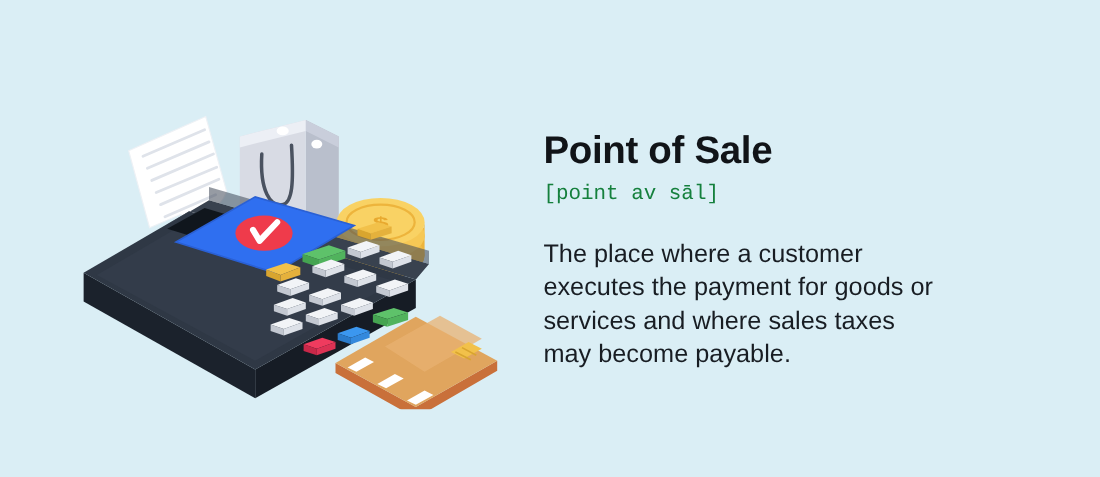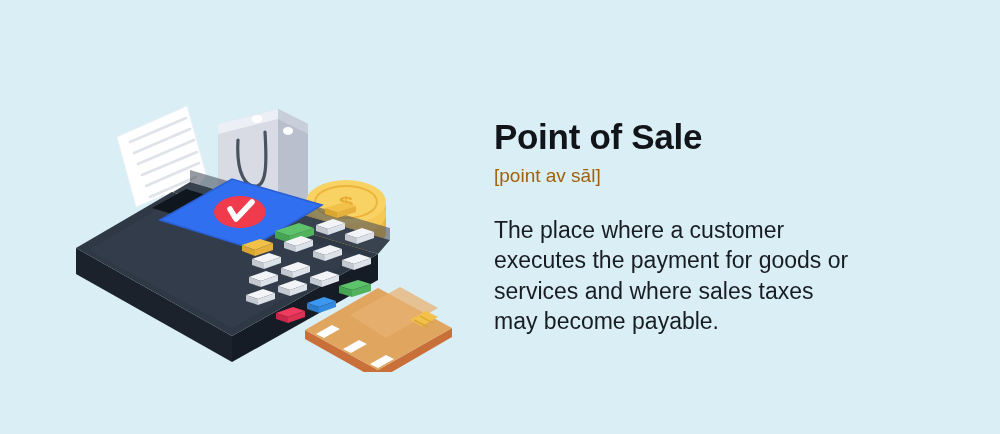--- a/index.html
+++ b/index.html
@@ -48,23 +48,24 @@
     font-size: 35px;
     font-weight: bold;
     color: #111418;
     letter-spacing: -0.3px;
     line-height: 1.18;
     margin: 0;
   }
   #term-pronunciation {
     font-size: 19px;
     font-weight: normal;
-    color: #a16207;
+    color: #15803d;
     line-height: 1.3;
     margin: 7px 0 0 0;
+    font-family: Liberation Mono, monospace;
   }
   #term-definition {
     font-size: 23px;
     font-weight: normal;
     color: #181d23;
     line-height: 1.32;
     margin: 26px 0 0 0;
     max-width: 360px;
   }
 </style>

